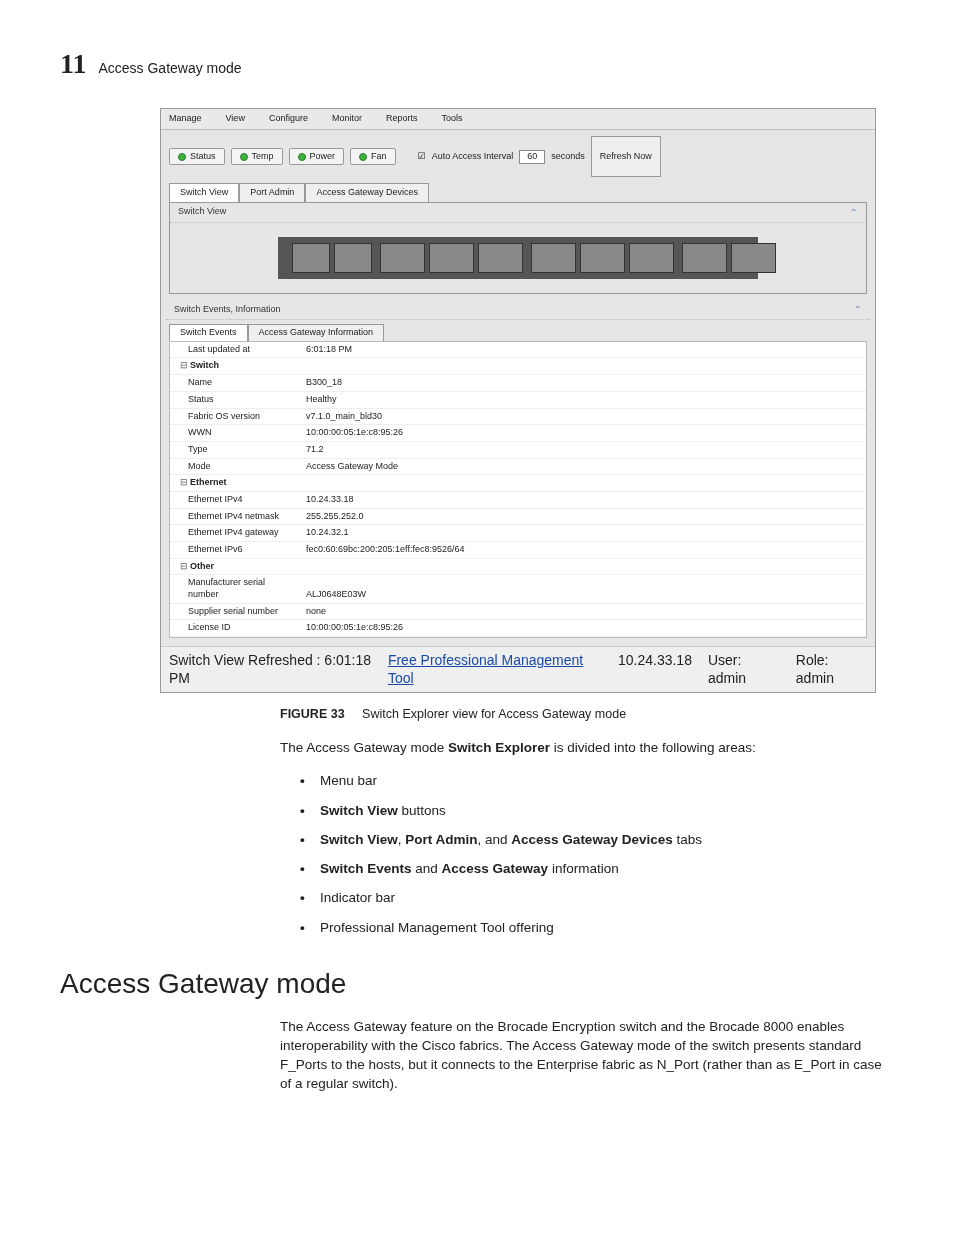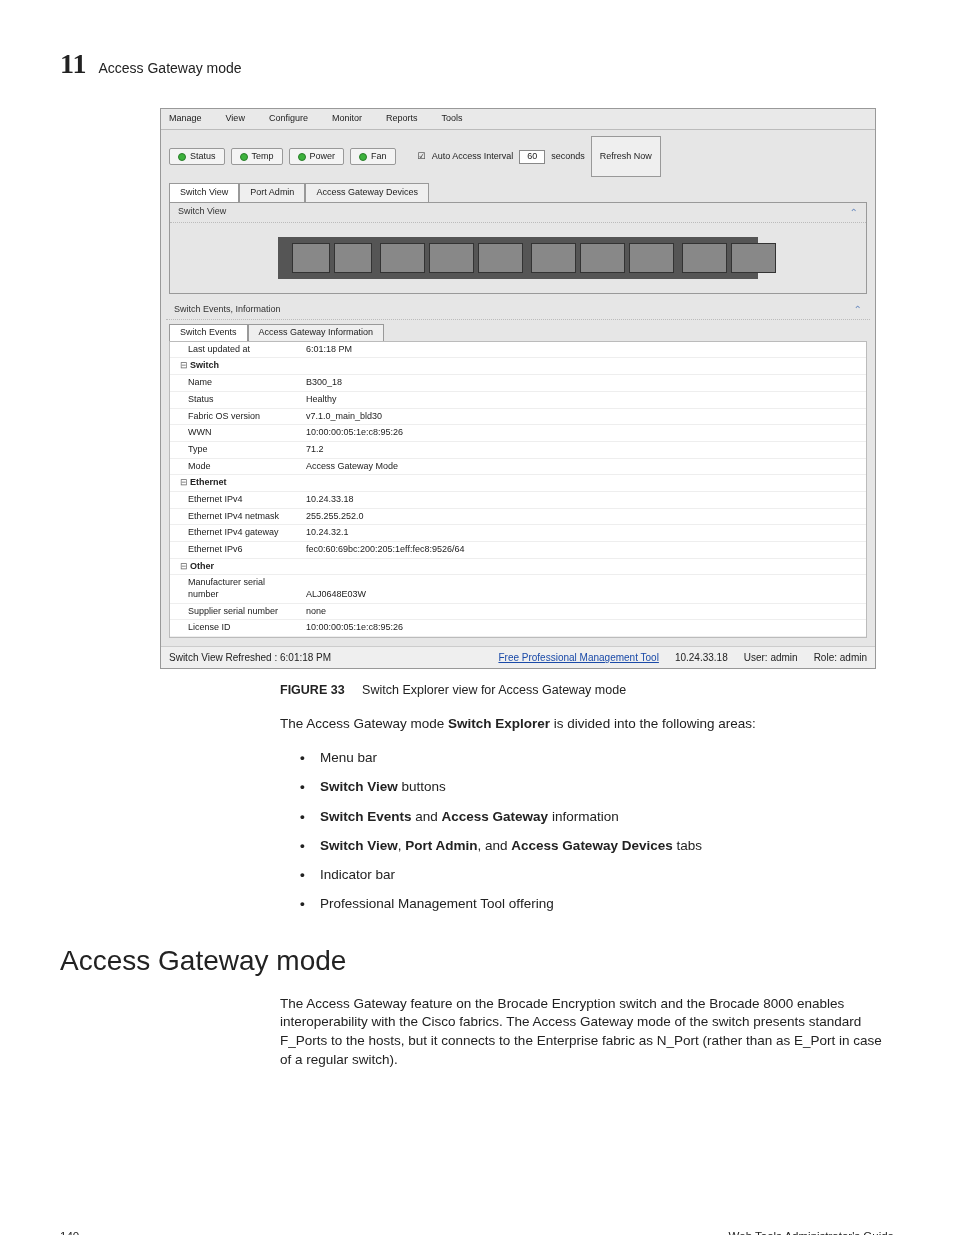--- a/index.html
+++ b/index.html
@@ -32,21 +32,21 @@
   .port.sm { width:38px; }
   .inf-tabs { display:flex; padding:4px 8px 0 8px; }
   .inf-tab { padding:2px 10px; border:1px solid #999; border-bottom:none; background:#efefef; font-size:9px; }
   .inf-tab.active { background:#fff; }
   .inf-grid { background:#fff; border:1px solid #bbb; margin:0 8px 8px 8px; min-height:280px; }
   .row { display:flex; font-size:9px; border-bottom:1px solid #eee;align-items:flex-end; }
   .row .k { width:130px; padding:2px 6px 2px 18px; }
   .row .v { flex:1; padding:2px 6px; }
   .row.sec .k { padding-left:10px; font-weight:bold; }
   .row.sec .k::before { content:"⊟ "; font-weight:normal; color:#666; }
-  .statusbar { display:flex; justify-content:space-between; padding:4px 8px; font-size:10px; border-top:1px solid #ccc; background:#efefef; }
+  .statusbar { display:flex; justify-content:space-between; padding:4px 8px; font-size:14px; border-top:1px solid #ccc; background:#efefef; }
   .statusbar .right { display:flex; gap:16px; }
   .linkish { color:#1a4aa8; text-decoration:underline; }
 
   
   .fig-caption { text-align:left; font-size:12.5px; margin:8px 0 18px 220px; }
   .fig-caption .lbl { font-weight:bold; margin-right:14px; }
   .para { margin:0 0 14px 220px; font-size:13.5px; line-height:1.4; }
   ul.bul { margin:0 0 24px 240px; padding:0; list-style:none; }
   ul.bul li { position:relative; padding-left:20px; margin:0 0 9px 0; line-height:1.5; }
   ul.bul li::before { content:"•"; position:absolute; left:0; font-weight:bold; }
@@ -224,22 +224,22 @@
   <span>Switch Explorer view for Access Gateway mode</span>
 </div>
 
 <p class="para">
   <span>The Access Gateway mode </span><span class="bold">Switch Explorer</span><span> is divided into the following areas:</span>
 </p>
 
 <ul class="bul">
   <li><span>Menu bar</span></li>
   <li><span class="bold">Switch View</span><span> buttons</span></li>
+  <li><span class="bold">Switch View</span><span>, </span><span class="bold">Port Admin</span><span>, and </span><span class="bold">Access Gateway Devices</span><span> tabs</span></li>
   <li><span class="bold">Switch Events</span><span> and </span><span class="bold">Access Gateway</span><span> information</span></li>
-  <li><span class="bold">Switch View</span><span>, </span><span class="bold">Port Admin</span><span>, and </span><span class="bold">Access Gateway Devices</span><span> tabs</span></li>
   <li><span>Indicator bar</span></li>
   <li><span>Professional Management Tool offering</span></li>
 </ul>
 
 <h1 class="section">Access Gateway mode</h1>
 <p class="para">The Access Gateway feature on the Brocade Encryption switch and the Brocade 8000 enables interoperability with the Cisco fabrics. The Access Gateway mode of the switch presents standard F_Ports to the hosts, but it connects to the Enterprise fabric as N_Port (rather than as E_Port in case of a regular switch).</p>
 
 <div class="footer">
   <span>140</span>
   <div class="right">

